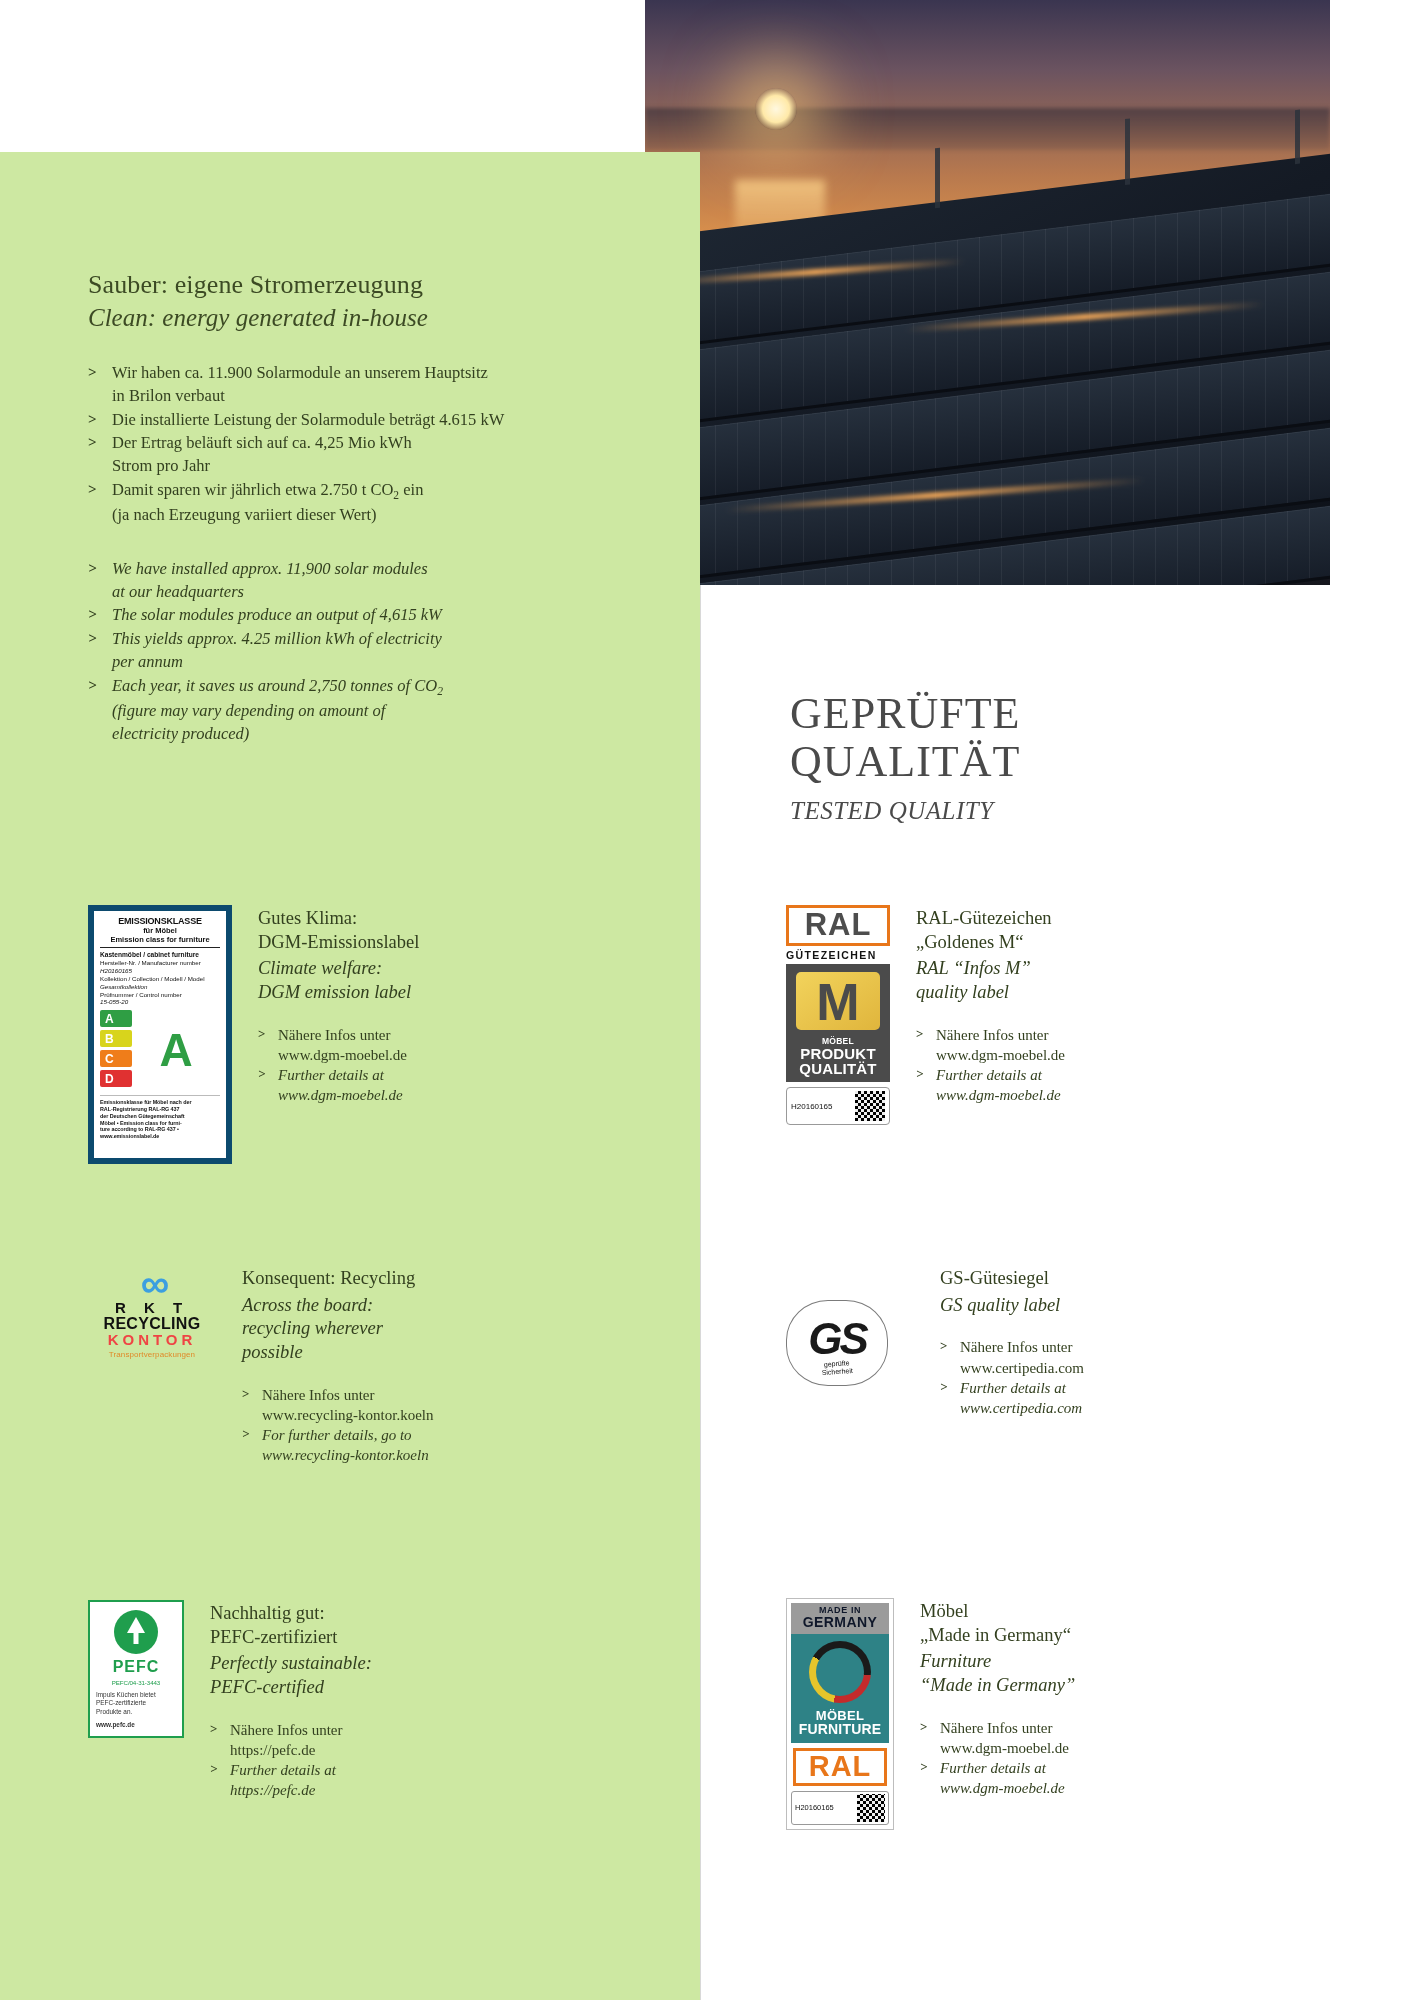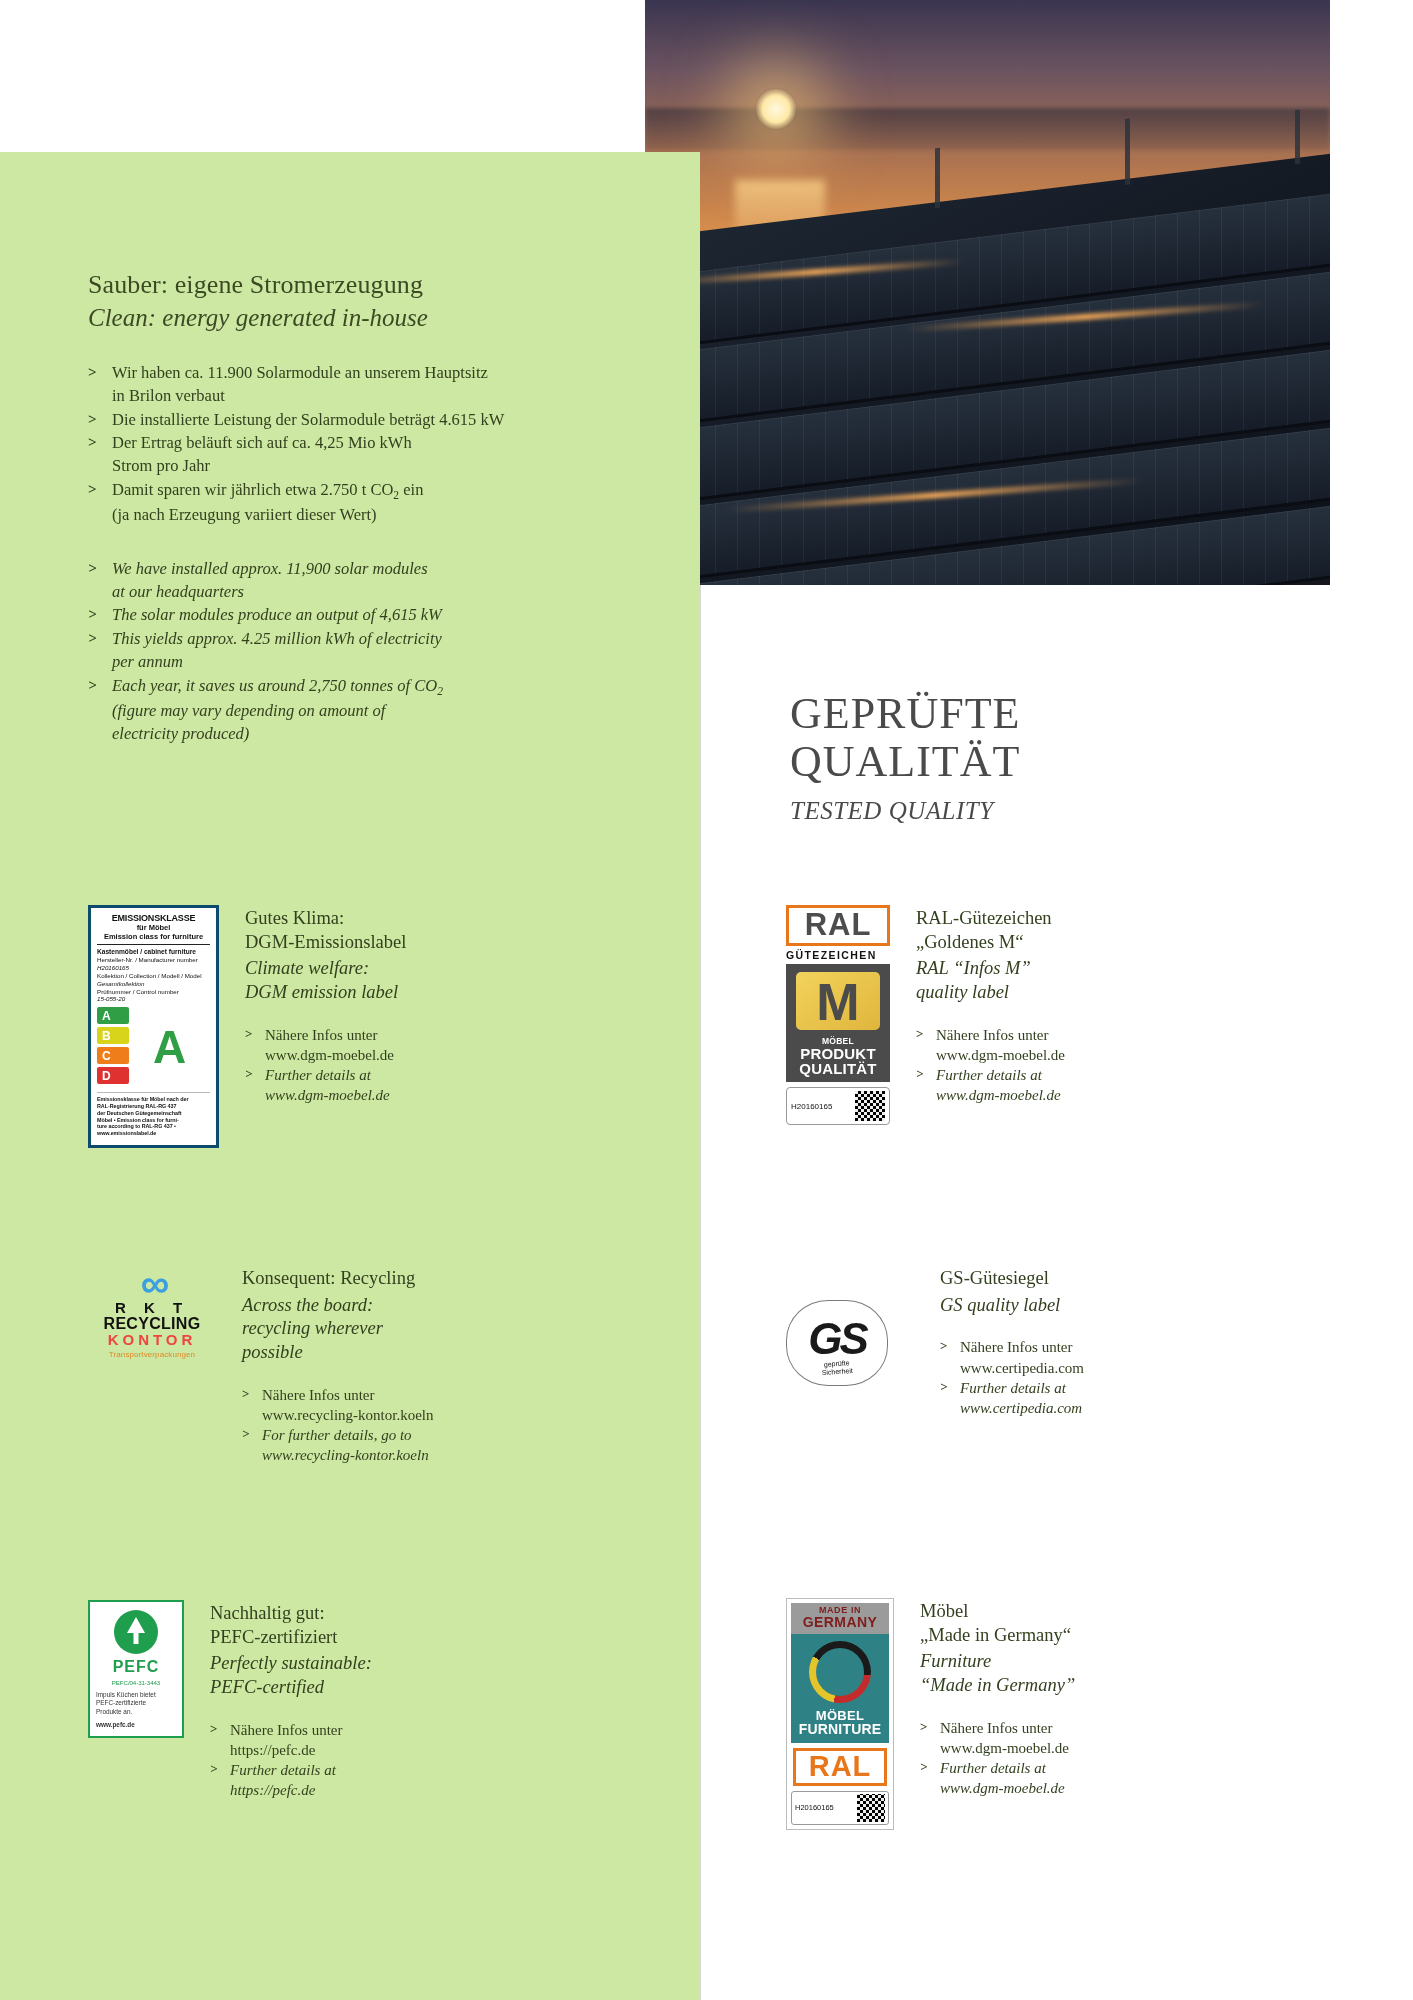--- a/index.html
+++ b/index.html
@@ -97,21 +97,21 @@
   }
   h2.big-en{
     font-size:25px;font-weight:400;font-style:italic;letter-spacing:.5px;margin:10px 0 0 0;color:#4a4a4a;
   }
   .divider{
     position:absolute;left:700px;top:585px;width:1px;height:1415px;background:#d8d8d8;
   }
 
   
   .emis{
-    width:131px;background:#fff;border:3px solid #0c4a6e;padding:5px 6px 8px 6px;
+    width:144px;background:#fff;border:6px solid #0c4a6e;padding:5px 6px 18px 6px;
     font-family:"Liberation Sans", sans-serif;box-sizing:border-box;
   }
   .emis .hd{text-align:center;font-weight:700;font-size:9px;letter-spacing:-.2px;color:#111;}
   .emis .hd2{text-align:center;font-weight:700;font-size:7.5px;color:#111;}
   .emis .hd3{text-align:center;font-weight:700;font-size:7.5px;color:#111;margin-bottom:3px;}
   .emis .rule{height:1px;background:#222;margin:2px 0 3px;}
   .emis .ln{font-size:6.2px;color:#111;line-height:1.26;}
   .emis .ln.b{font-weight:700;font-size:6.6px;}
   .emis .ln.i{font-style:italic;}
   .emis-body{display:flex;margin-top:4px;}
@@ -206,21 +206,21 @@
     margin-top:-8px;font-style:italic;}
   .gsbox .cap{
     position:absolute;left:50%;transform:translateX(-50%) rotate(-4deg);bottom:9px;
     font-size:7px;line-height:1.15;color:#111;text-align:center;white-space:nowrap;
   }
 
   
   .migbox{width:108px;background:#fff;border:1px solid #bdbdbd;padding:4px;box-sizing:border-box;
     font-family:"Liberation Sans", sans-serif;}
   .mig-hd{
-    background:#9b9b9b;color:#7f1d1d;text-align:center;padding:3px 0 4px;
+    background:#9b9b9b;color:#0f172a;text-align:center;padding:3px 0 4px;
   }
   .mig-hd .a{font-size:9px;font-weight:700;letter-spacing:.6px;line-height:1;}
   .mig-hd .b{font-size:14px;font-weight:700;letter-spacing:.4px;line-height:1.05;}
   .mig-mid{background:#2e8286;padding:7px 0 6px;text-align:center;}
   .mig-ring{
     width:62px;height:62px;border-radius:50%;margin:0 auto;position:relative;
     background:conic-gradient(#1a1a1a 0deg 96deg,#c42b2b 96deg 192deg,#e6c52b 192deg 300deg,#1a1a1a 300deg 360deg);
   }
   .mig-ring:after{
     content:"";position:absolute;inset:7px;border-radius:50%;background:#2e8286;

